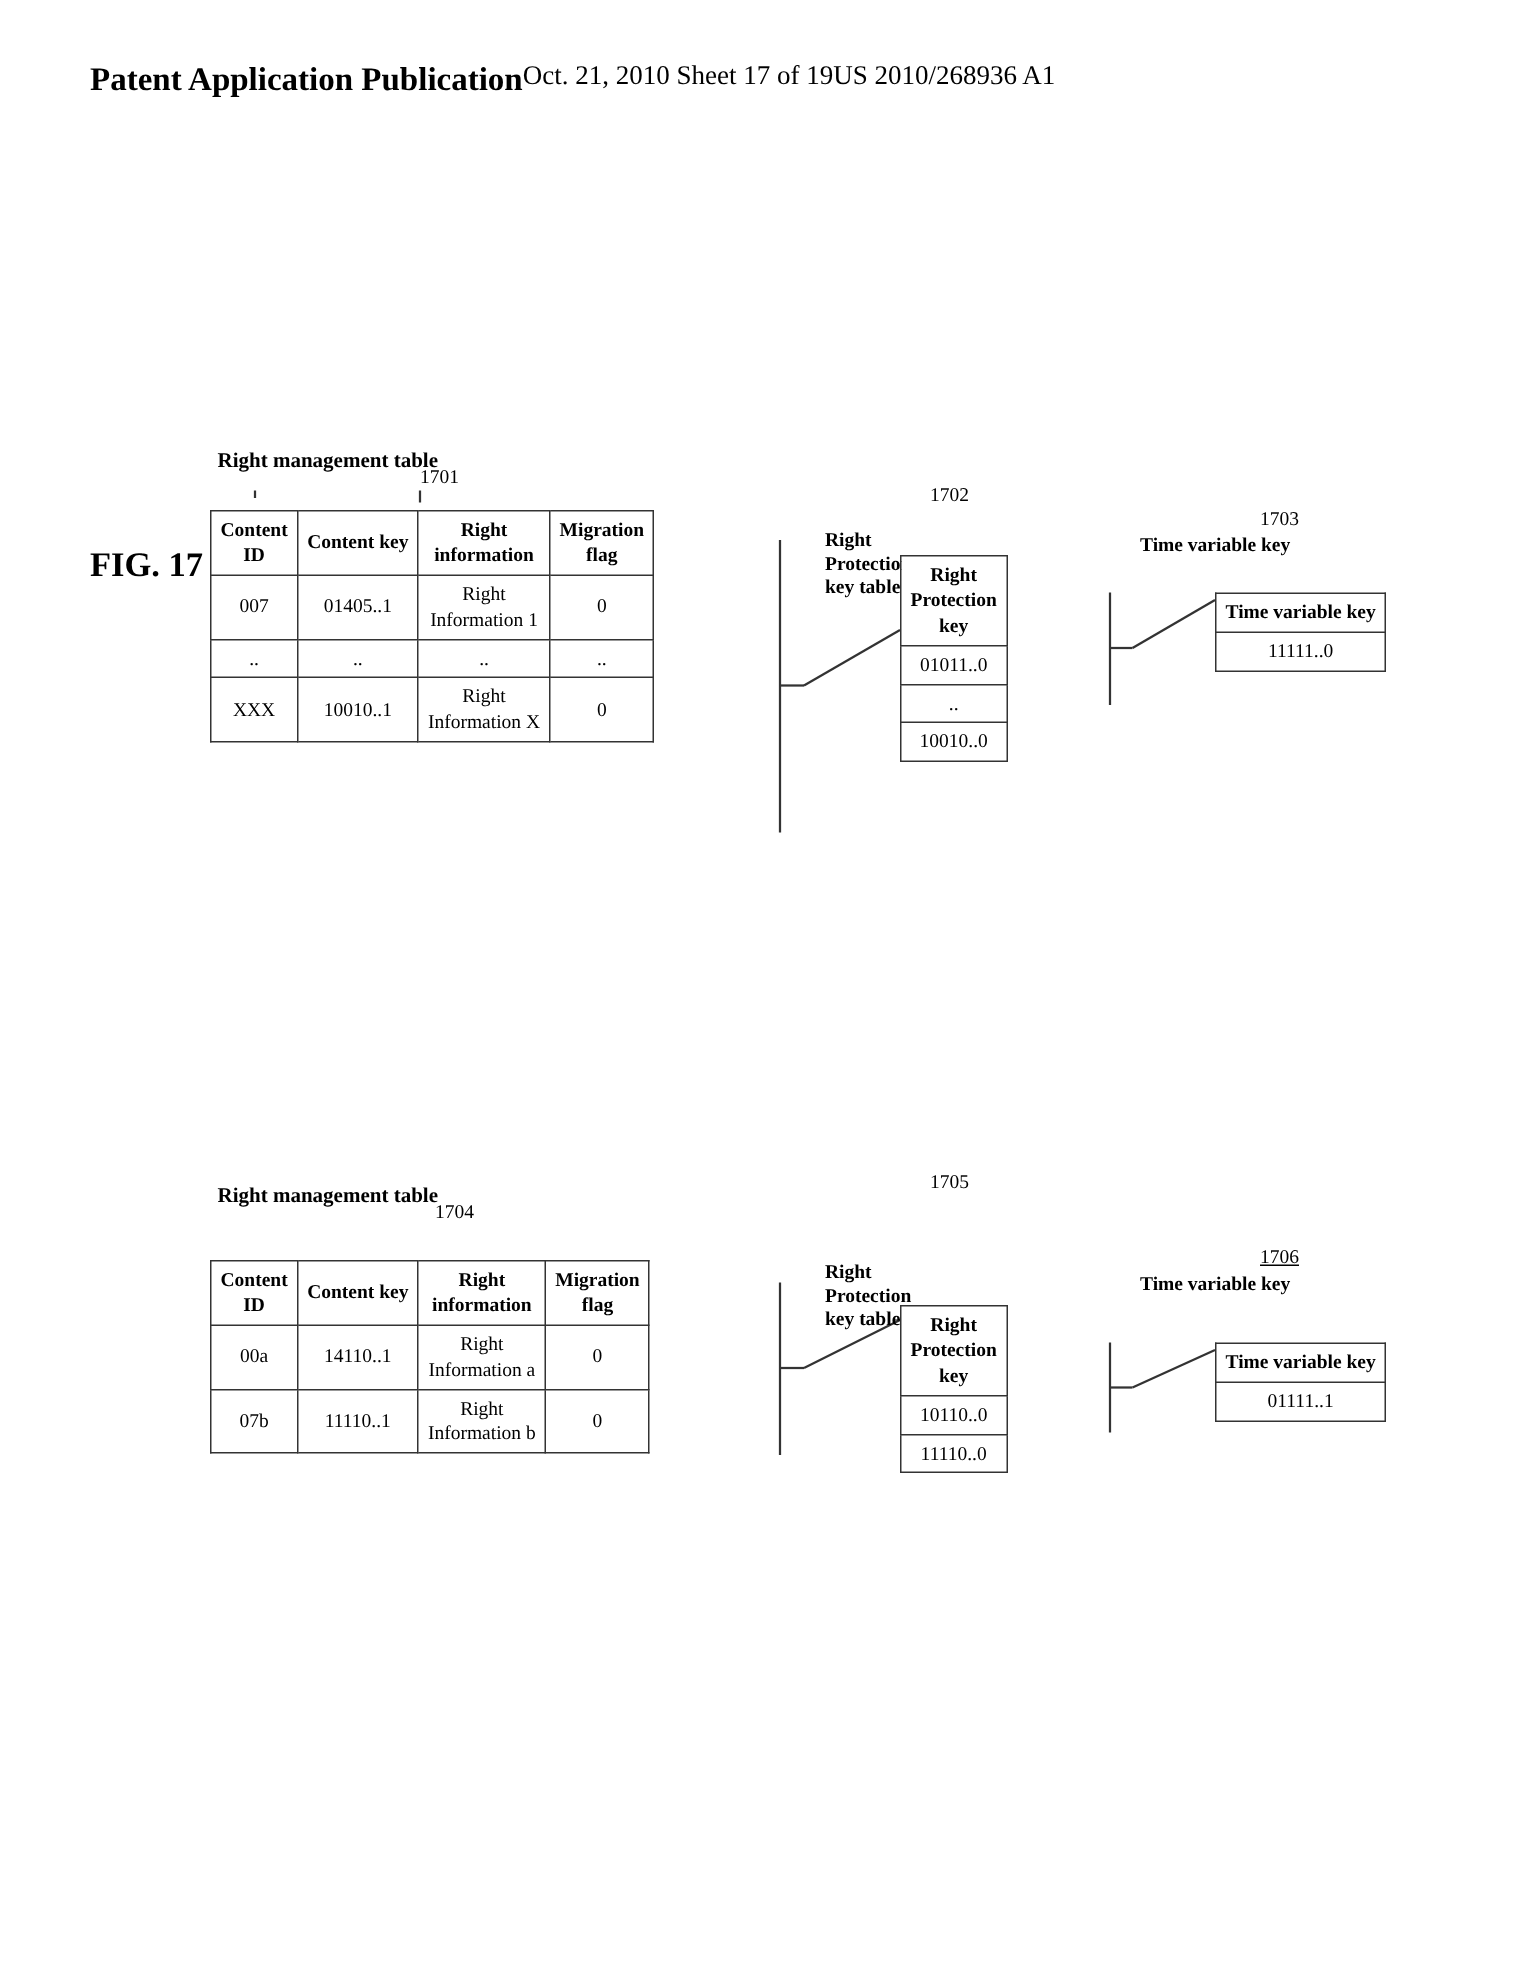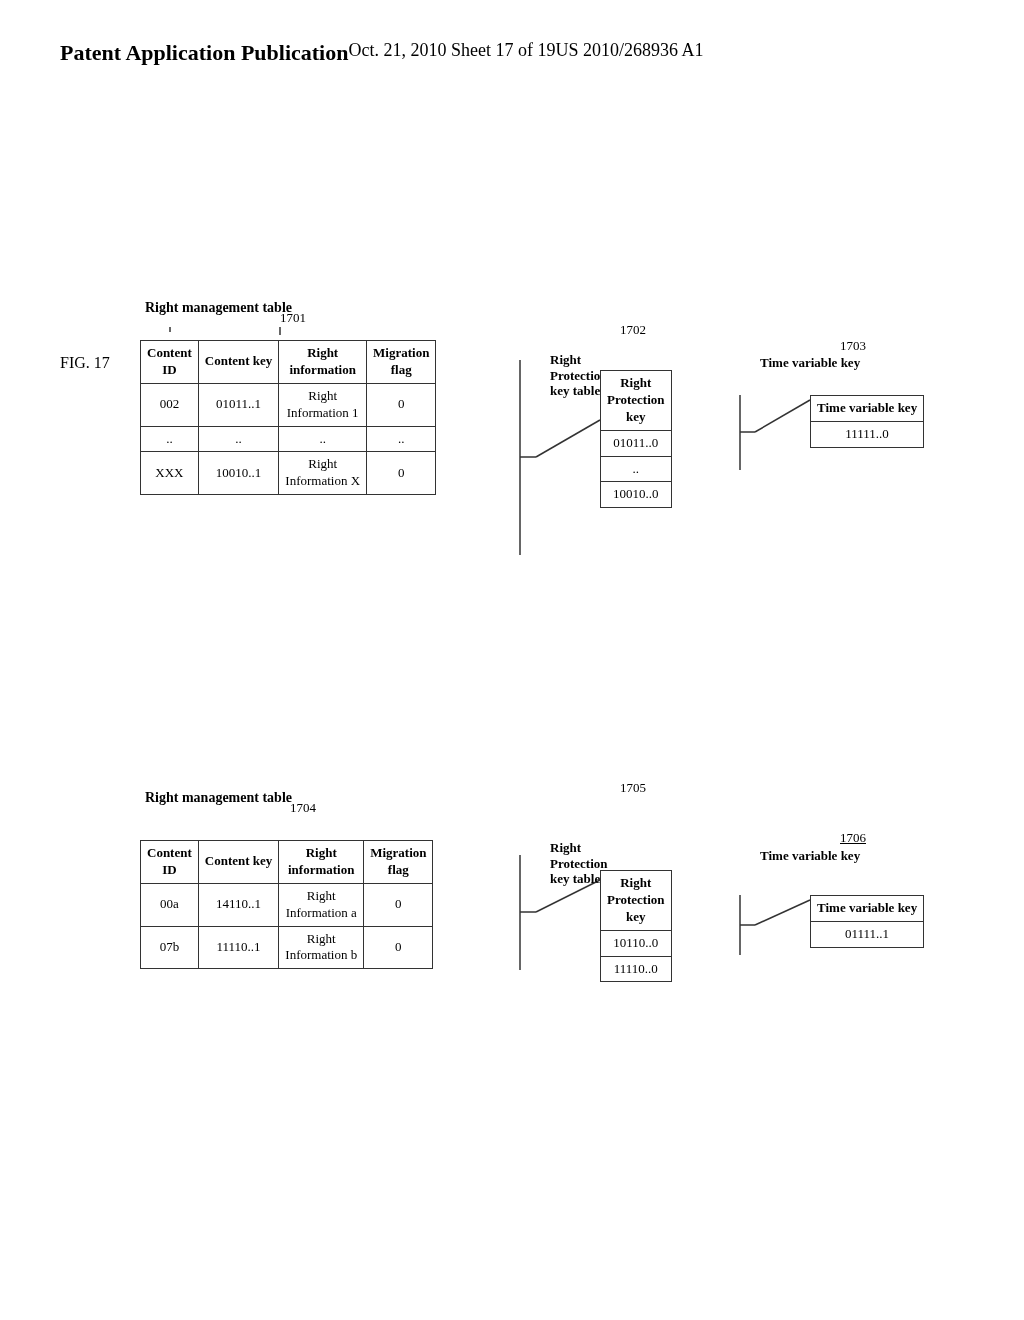--- a/index.html
+++ b/index.html
@@ -27,25 +27,25 @@
       font-size: 18px;
       text-align: center;
     }
     .header-right {
       font-size: 18px;
       text-align: right;
     }
 
     
     .fig-label {
-      font-size: 16px;
-      font-weight: normal;
+      font-size: 23px;
+      font-weight: bold;
       position: absolute;
       left: 60px;
-      top: 354px;
+      top: 364px;
     }
 
     
     .diagram-area {
       position: absolute;
       top: 160px;
       left: 60px;
       width: 920px;
       height: 1100px;
     }
@@ -171,22 +171,22 @@
       <thead>
         <tr>
           <th>Content<br>ID</th>
           <th>Content key</th>
           <th>Right<br>information</th>
           <th>Migration<br>flag</th>
         </tr>
       </thead>
       <tbody>
         <tr>
-          <td>002</td>
-            <td>01011..1</td>
+          <td>007</td>
+            <td>01405..1</td>
             <td>Right<br>Information 1</td>
             <td>0</td>
         </tr>
         <tr>
           <td>..</td>
             <td>..</td>
             <td>..</td>
             <td>..</td>
         </tr>
         <tr>

